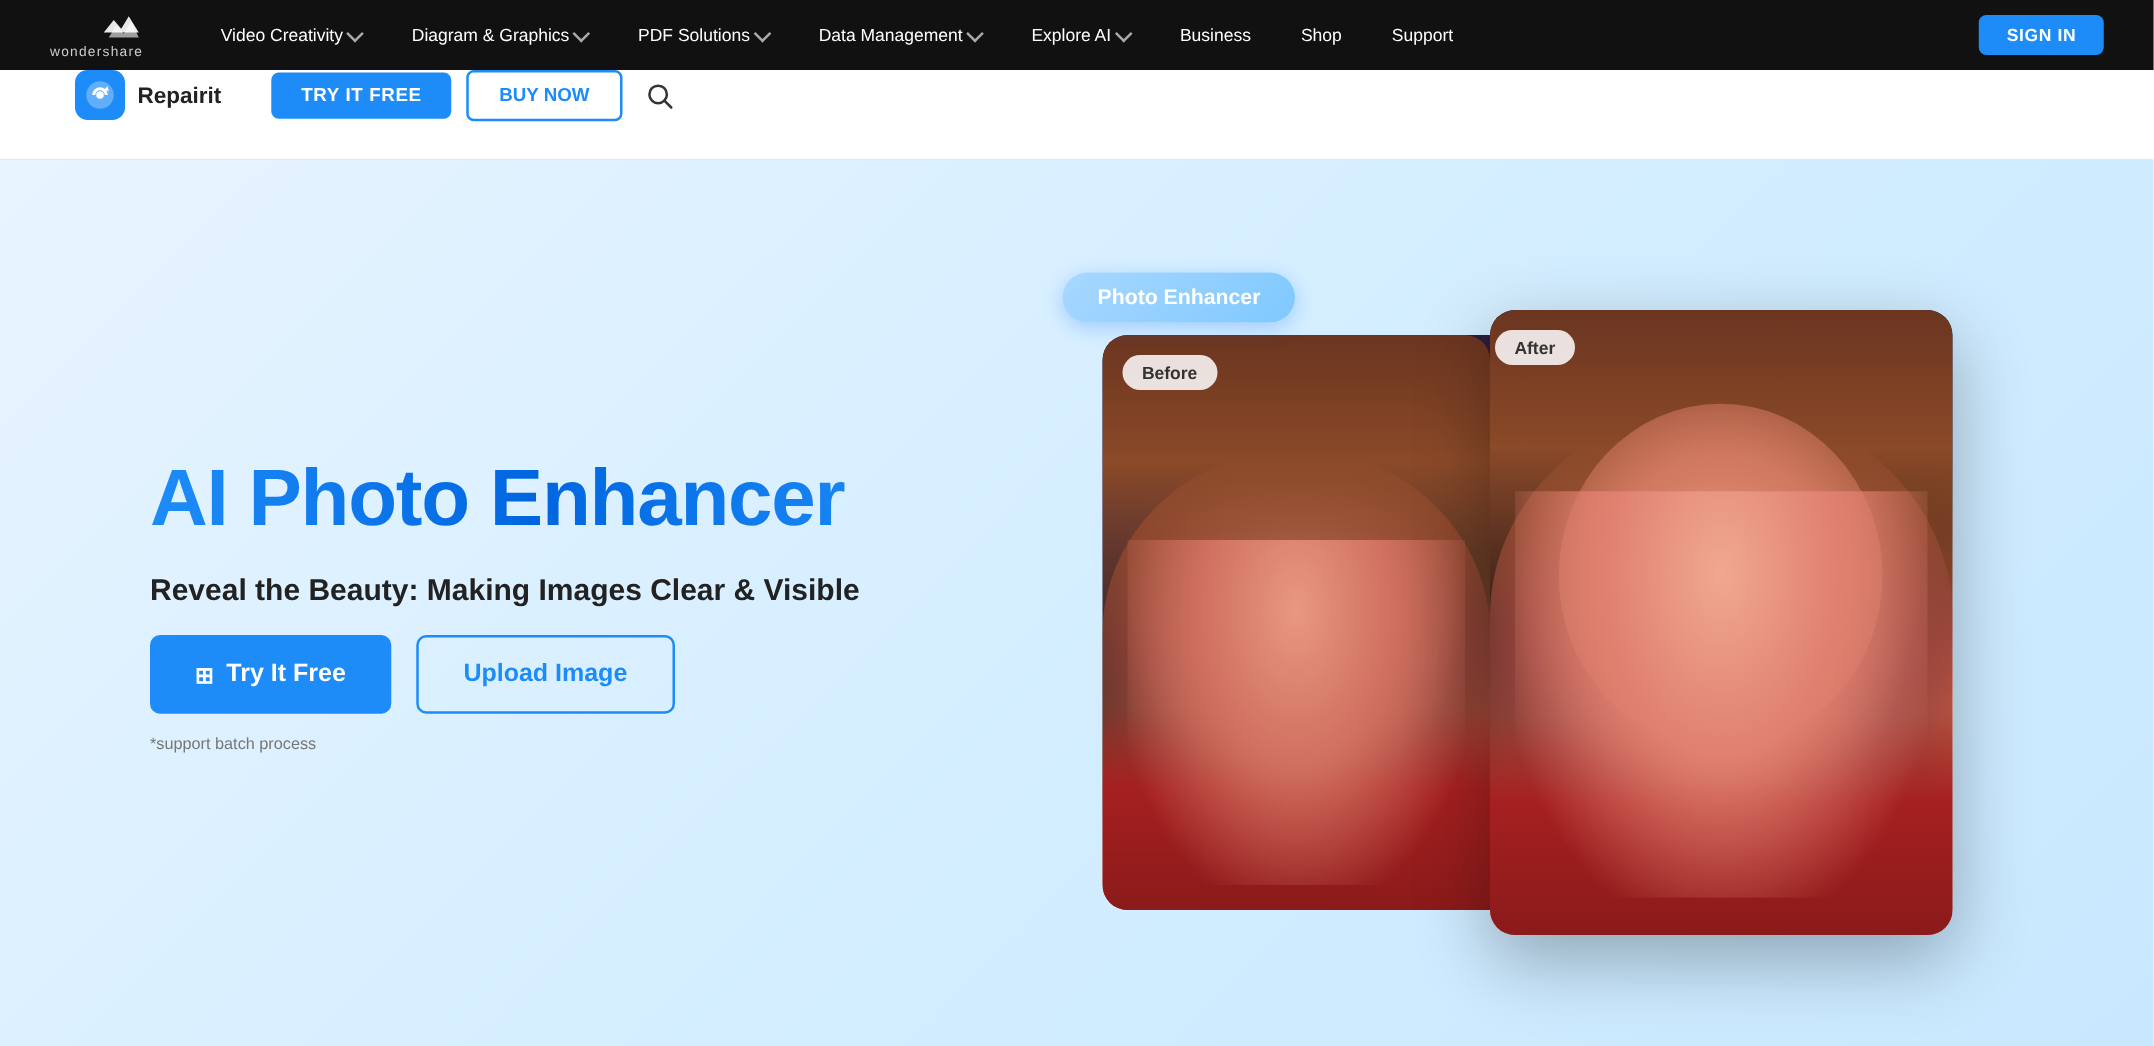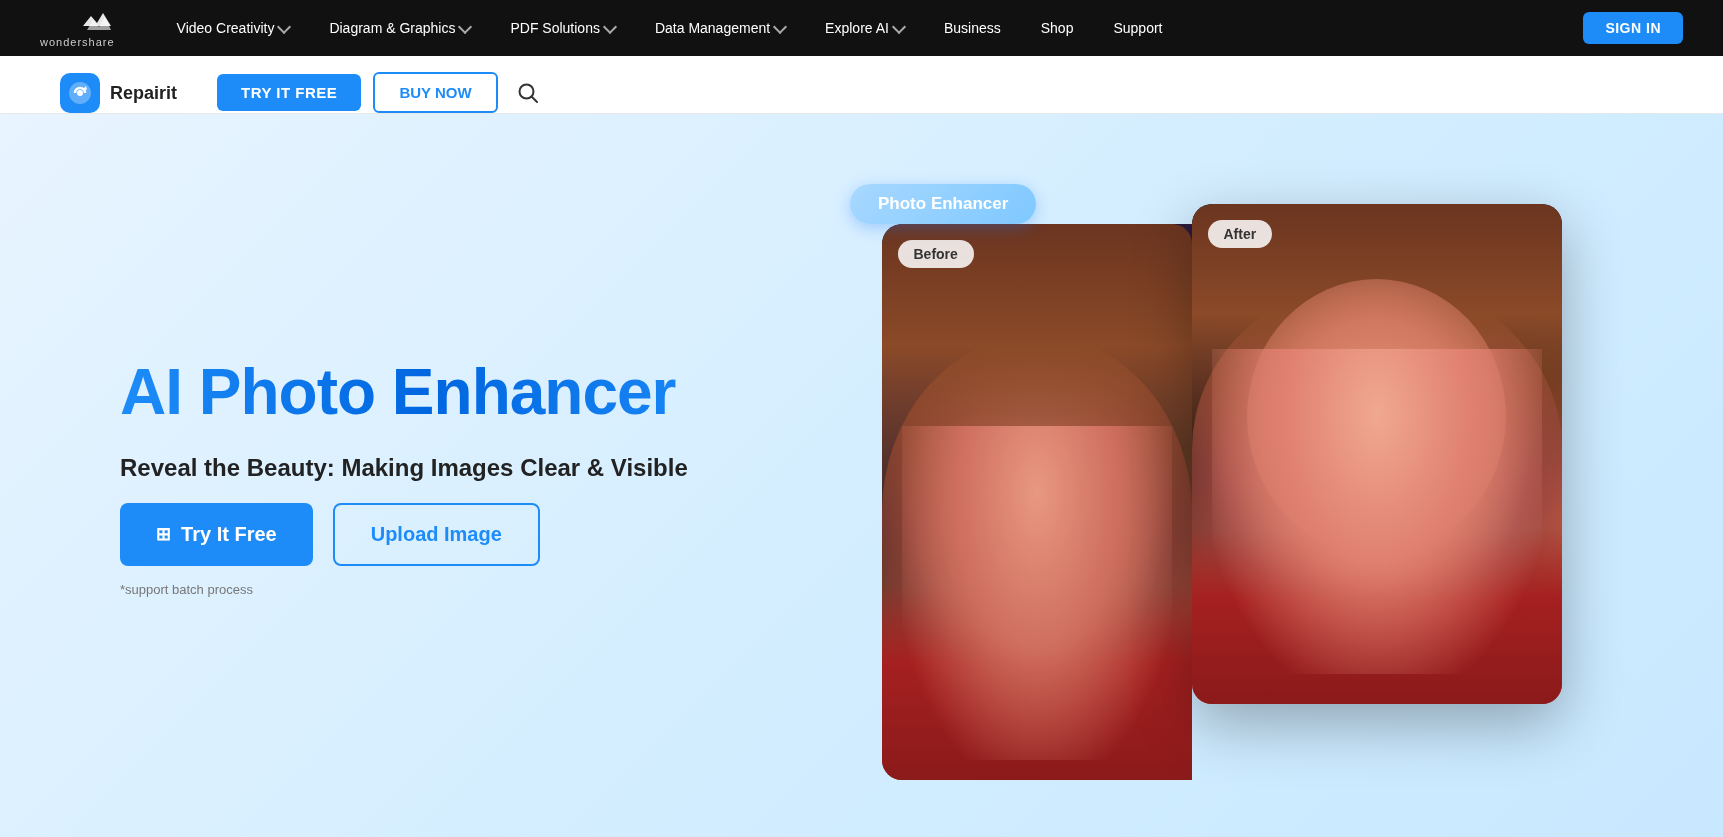--- a/index.html
+++ b/index.html
@@ -70,23 +70,23 @@
       padding: 8px 22px;
       font-size: 14px;
       font-weight: 600;
       cursor: pointer;
       letter-spacing: 0.5px;
     }
 
     
     .sec-nav {
       background: #fff;
-      height: 58px;
-      display: flex;
-      align-items: flex-end;
+      height: 72px;
+      display: flex;
+      align-items: flex-start;
       padding: 0 60px;
       border-bottom: 1px solid #e8e8e8;
       gap: 0;
     }
     .sec-logo {
       display: flex;
       align-items: center;
       gap: 10px;
       margin-right: 40px;
       cursor: pointer;
@@ -266,21 +266,21 @@
     }
 
     .image-comparison {
       position: relative;
       display: flex;
       gap: 0;
       margin-top: 50px;
     }
     .img-before {
       width: 310px;
-      height: 556px;
+      height: 460px;
       background: linear-gradient(160deg, #1a1a2e 0%, #2d1b3d 20%, #3d2b1f 50%, #c0523a 75%, #8b3a2a 100%);
       border-radius: 20px 0 0 20px;
       position: relative;
       overflow: hidden;
       padding-left: 22px;
     }
     .img-after {
       width: 370px;
       height: 500px;
       background: linear-gradient(160deg, #0d0d1a 0%, #1a0f22 15%, #2a1810 40%, #d4603e 70%, #a04030 100%);
@@ -330,21 +330,21 @@
       color: #333;
       padding: 6px 16px;
       border-radius: 20px;
       font-size: 14px;
       font-weight: 600;
       z-index: 5;
     }
     .label-after {
       position: absolute;
       top: 16px;
-      left: 16px;
+      left: 4px;
       background: rgba(255,255,255,0.85);
       color: #333;
       padding: 6px 16px;
       border-radius: 20px;
       font-size: 14px;
       font-weight: 600;
       z-index: 5;
     }
 
     

